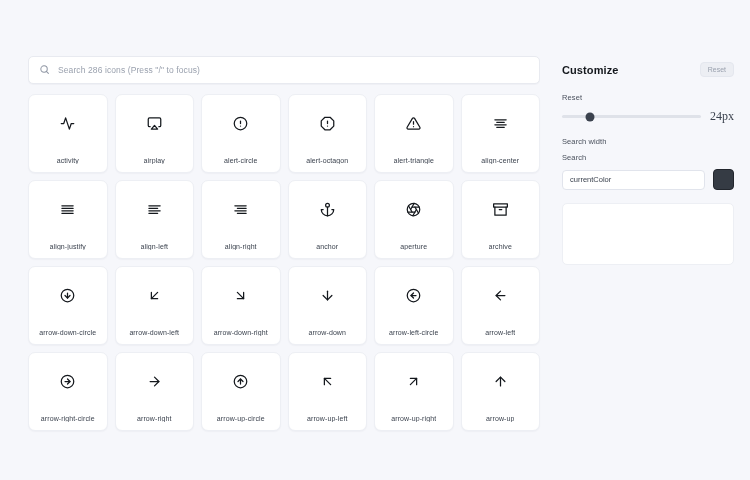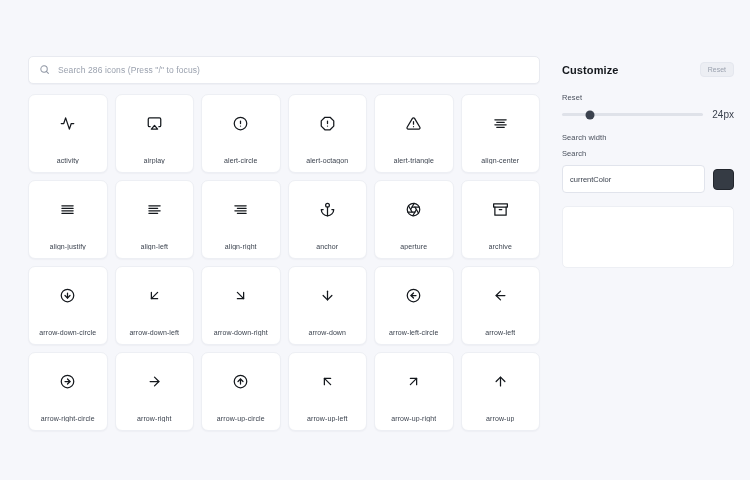--- a/index.html
+++ b/index.html
@@ -167,35 +167,36 @@
     width: 9px;
     height: 9px;
     border-radius: 50%;
     background: #3b424e;
     transform: translate(-50%, -50%);
     cursor: grab;
   }
 
   .slider-value {
     flex: 0 0 auto;
-    font-size: 10px;
+    font-size: 12px;
     color: #3b424e;
     min-width: 22px;
     text-align: right;
+    font-family: Liberation Serif, serif;
   }
 
   .color-row {
     display: flex;
     align-items: center;
     gap: 8px;
   }
 
   .color-input {
     flex: 1 1 auto;
-    height: 28px;
+    height: 20px;
     background: #ffffff;
     border: 1px solid #e1e4ec;
     border-radius: 4px;
     outline: none;
     font-family: "Liberation Sans", sans-serif;
     font-size: 7.5px;
     color: #3b424e;
     padding: 0 7px;
   }
 

